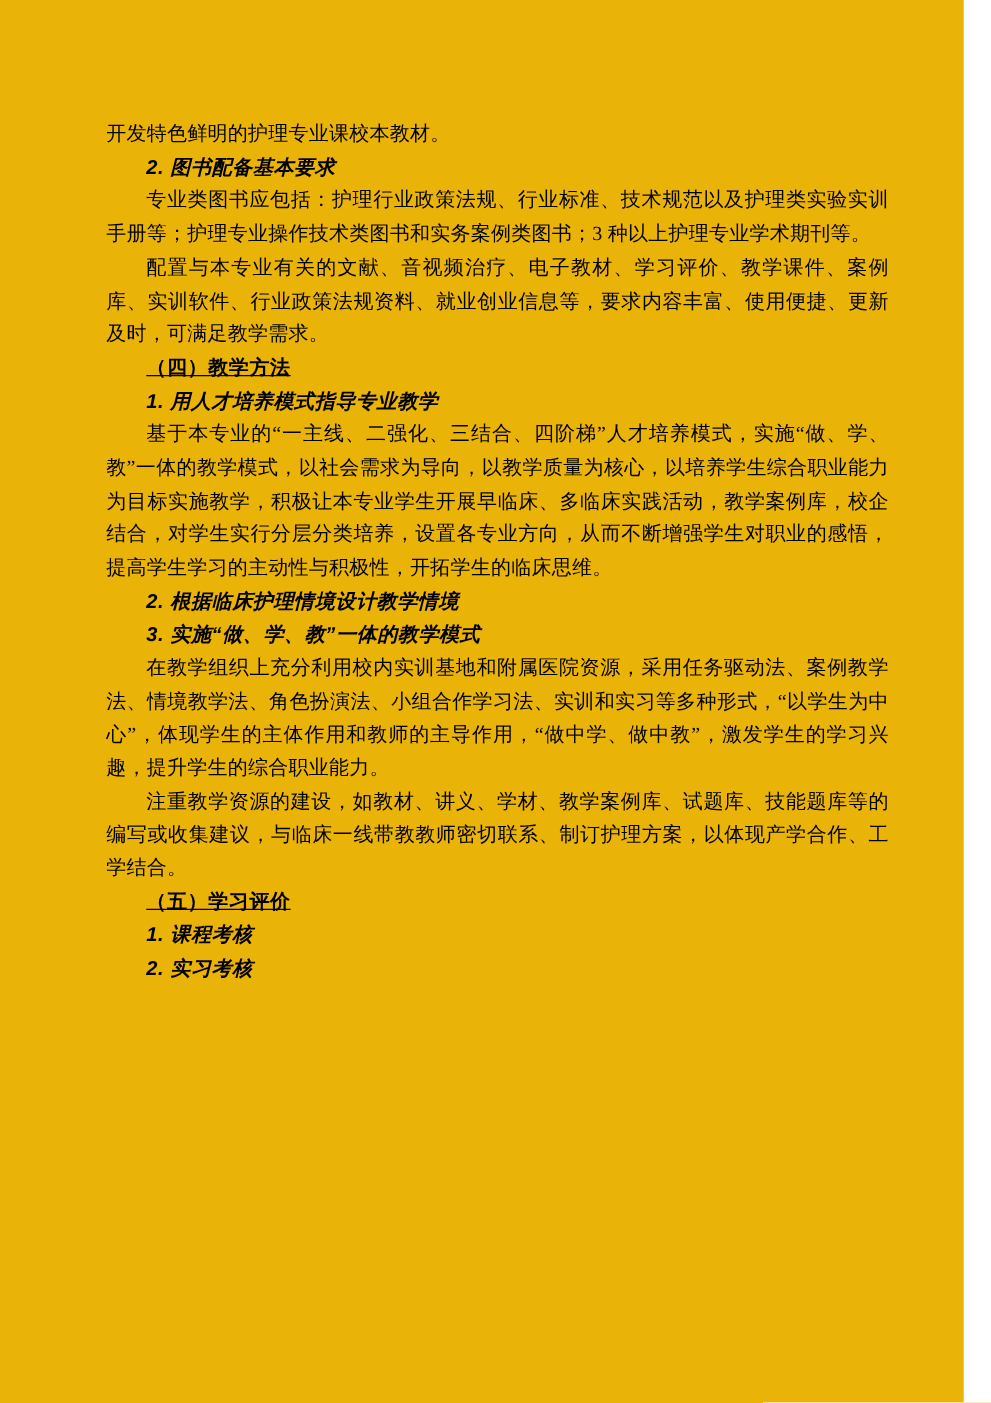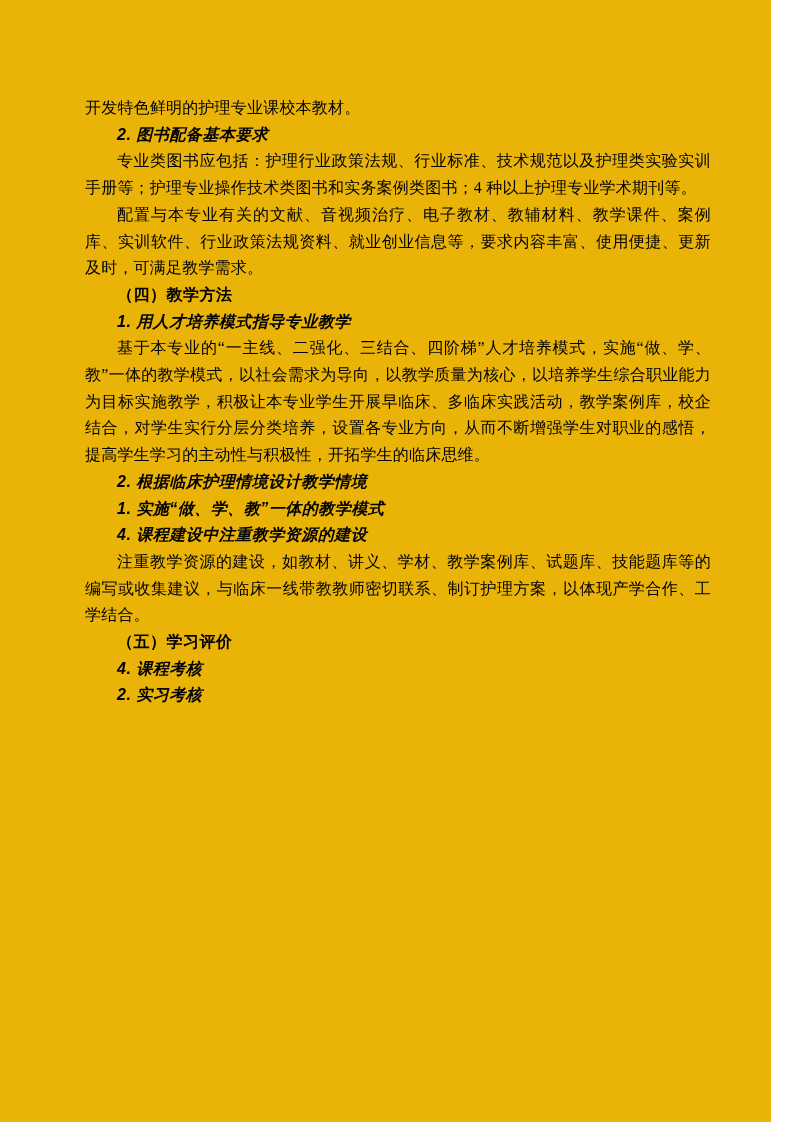--- a/index.html
+++ b/index.html
@@ -45,47 +45,48 @@
     font-weight: 700;
     letter-spacing: 0.5px;
     font-style: italic;
   }
   
   .section-heading {
     text-indent: 2em;
     font-family: "Liberation Sans", "DejaVu Sans", sans-serif;
     font-weight: 700;
     letter-spacing: 0.5px;
+    text-decoration: underline;
   }
   .footer {
     position: absolute;
     left: 0;
     top: 1044px;
     width: 100%;
     text-align: right;
     font-family: "Liberation Serif", "DejaVu Serif", serif;
     font-size: 12.5px;
     color: #222222;
     padding-left: 38px;
   }
 </style>
 </head>
 <body>
 
 <div class="page">
   <div class="doc-body">
     <p class="para-cont">开发特色鲜明的护理专业课校本教材。</p>
     <p class="heading">2. 图书配备基本要求</p>
-    <p class="para">专业类图书应包括：护理行业政策法规、行业标准、技术规范以及护理类实验实训手册等；护理专业操作技术类图书和实务案例类图书；4 种以上护理专业学术期刊等。</p>
-    <p class="para">配置与本专业有关的文献、音视频治疗、电子教材、教辅材料、教学课件、案例库、实训软件、行业政策法规资料、就业创业信息等，要求内容丰富、使用便捷、更新及时，可满足教学需求。</p>
+    <p class="para">专业类图书应包括：护理行业政策法规、行业标准、技术规范以及护理类实验实训手册等；护理专业操作技术类图书和实务案例类图书；3 种以上护理专业学术期刊等。</p>
+    <p class="para">配置与本专业有关的文献、音视频治疗、电子教材、学习评价、教学课件、案例库、实训软件、行业政策法规资料、就业创业信息等，要求内容丰富、使用便捷、更新及时，可满足教学需求。</p>
     <p class="section-heading">（四）教学方法</p>
     <p class="heading">1. 用人才培养模式指导专业教学</p>
     <p class="para">基于本专业的“一主线、二强化、三结合、四阶梯”人才培养模式，实施“做、学、教”一体的教学模式，以社会需求为导向，以教学质量为核心，以培养学生综合职业能力为目标实施教学，积极让本专业学生开展早临床、多临床实践活动，教学案例库，校企结合，对学生实行分层分类培养，设置各专业方向，从而不断增强学生对职业的感悟，提高学生学习的主动性与积极性，开拓学生的临床思维。</p>
     <p class="heading">2. 根据临床护理情境设计教学情境</p>
-    <p class="heading">1. 实施“做、学、教”一体的教学模式</p>
-    <p class="heading">4. 课程建设中注重教学资源的建设</p>
+    <p class="heading">3. 实施“做、学、教”一体的教学模式</p>
+    <p class="para">在教学组织上充分利用校内实训基地和附属医院资源，采用任务驱动法、案例教学法、情境教学法、角色扮演法、小组合作学习法、实训和实习等多种形式，“以学生为中心”，体现学生的主体作用和教师的主导作用，“做中学、做中教”，激发学生的学习兴趣，提升学生的综合职业能力。</p>
     <p class="para">注重教学资源的建设，如教材、讲义、学材、教学案例库、试题库、技能题库等的编写或收集建议，与临床一线带教教师密切联系、制订护理方案，以体现产学合作、工学结合。</p>
     <p class="section-heading">（五）学习评价</p>
-    <p class="heading">4. 课程考核</p>
+    <p class="heading">1. 课程考核</p>
     <p class="heading">2. 实习考核</p>
   </div>
   <div class="footer">25</div>
 </div>
 
 </body></html>

